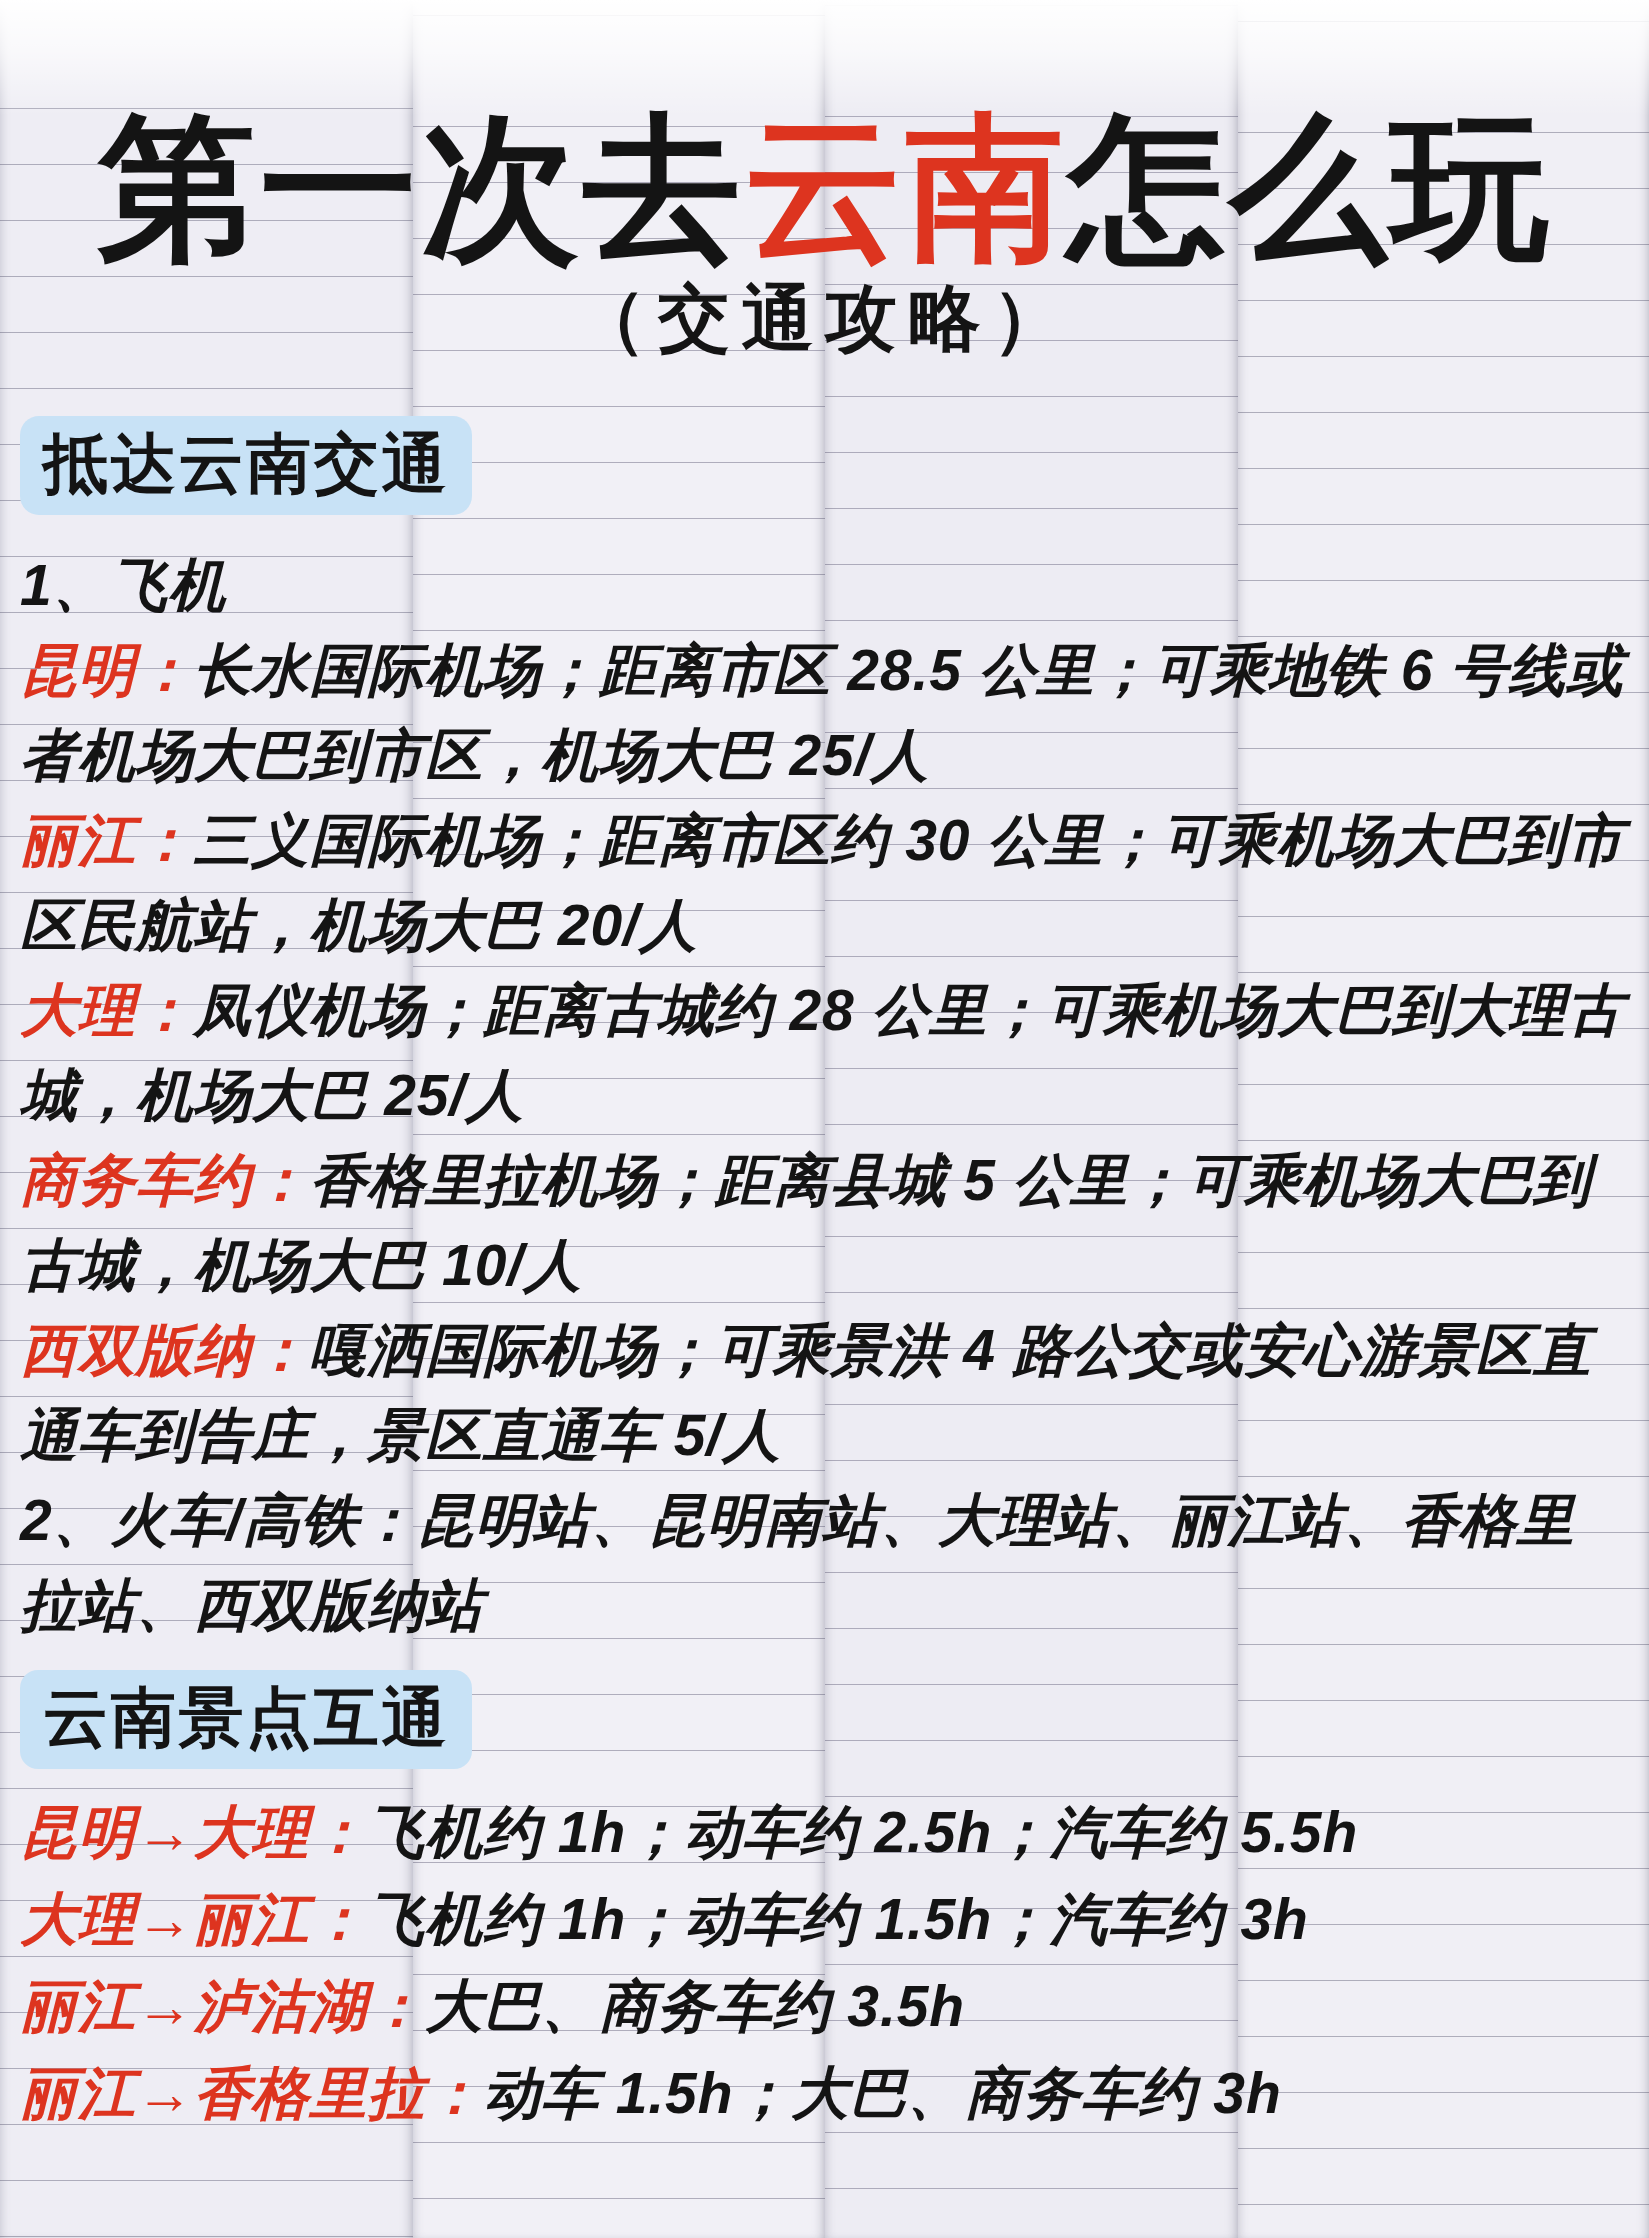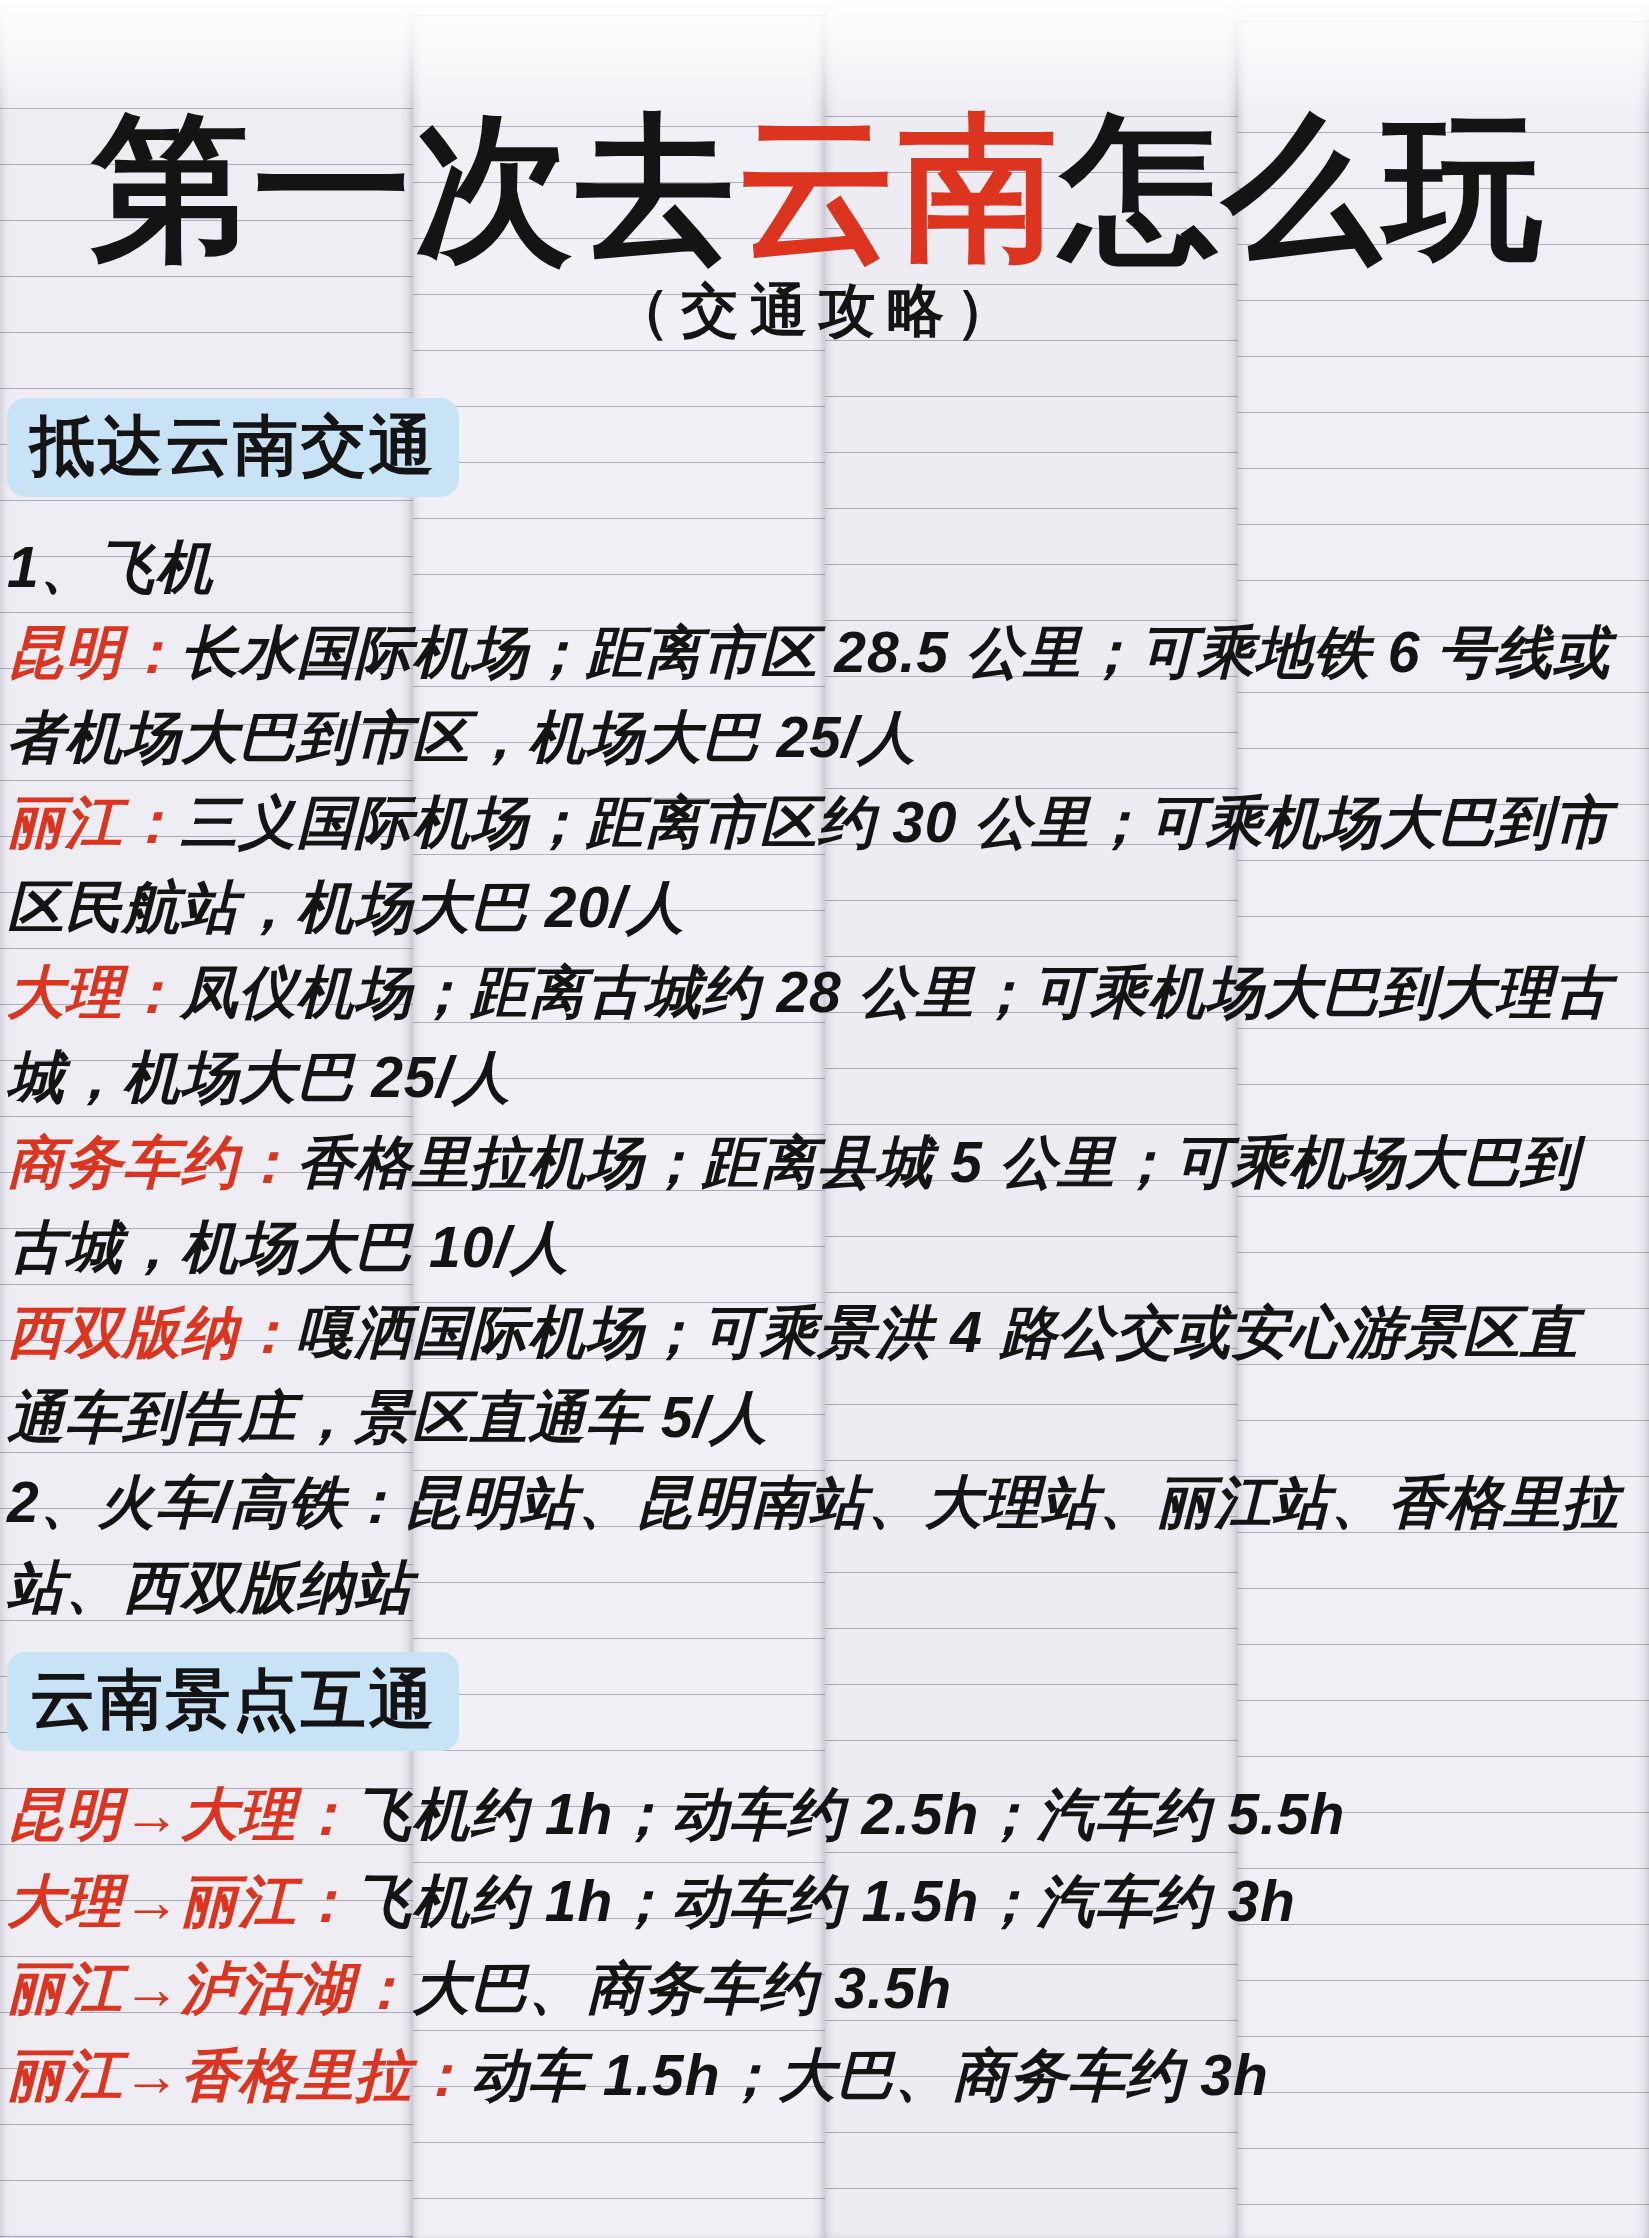--- a/index.html
+++ b/index.html
@@ -25,31 +25,31 @@
   .page:nth-child(1){background-color:#eeedf4;background-position:0 53px;}
   .page:nth-child(2){background-color:#f1f0f6;background-position:0 71px;}
   .page:nth-child(3){background-color:#edecf3;background-position:0 61px;}
   .page:nth-child(4){background-color:#f0eff5;background-position:0 77px;}
   .page::before{ 
     content:"";position:absolute;left:0;right:0;top:0;height:116px;
     background:linear-gradient(180deg,#ffffff 0%,rgba(255,255,255,.65) 45%,rgba(255,255,255,0) 100%);
   }
 
   
-  .content{position:absolute;inset:0;padding:103px 20px 0 7px;box-sizing:border-box;color:var(--ink,#141414);}
+  .content{position:absolute;inset:0;padding:103px 20px 0 20px;box-sizing:border-box;color:var(--ink,#141414);}
 
   h1.title{
     margin:0;text-align:center;white-space:nowrap;
     font-family:"DejaVu Serif",serif;font-weight:900;
     font-size:158px;line-height:1.08;letter-spacing:3.6px;
   }
   h1.title .hl{color:var(--red,#dd341f);}
   .subtitle{
     margin-top:2.7px;text-align:center;
-    font-size:57px;font-weight:900;letter-spacing:11.6px;line-height:1.2;
+    font-size:72px;font-weight:900;letter-spacing:11.6px;line-height:1.2;font-family:Liberation Serif, serif;
   }
 
   .badge{
     display:inline-block;
     background:var(--badge-blue,#c8e2f6);
     color:var(--ink,#141414);
     font-size:65px;font-weight:900;line-height:1.1;
     padding:12.5px 23px 15px 23px;border-radius:19px;
     letter-spacing:2.7px;
   }

